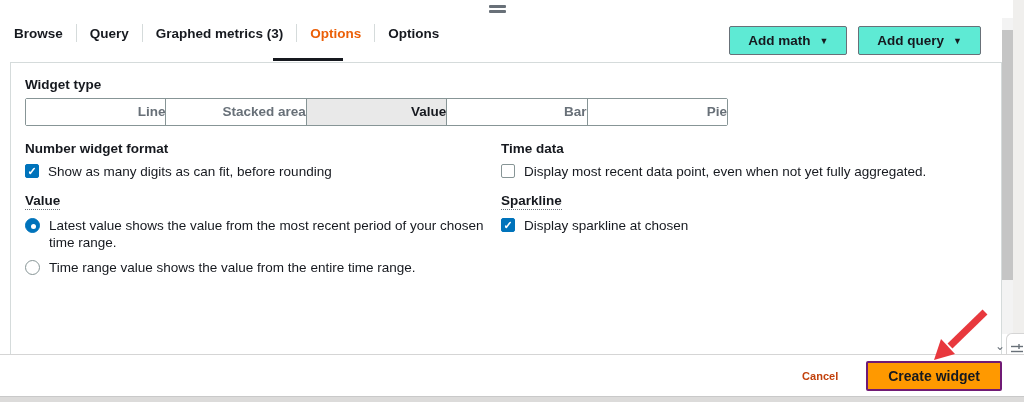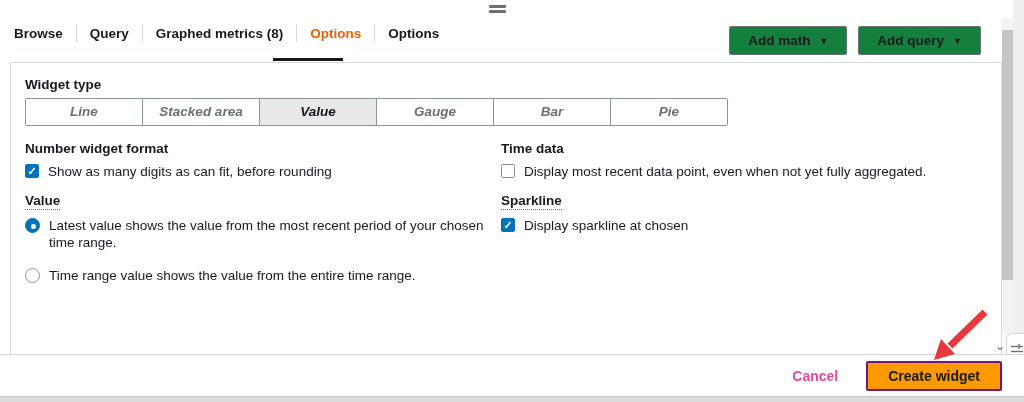--- a/index.html
+++ b/index.html
@@ -19,42 +19,42 @@
   .tabbar { position:absolute; left:14px; top:20px; height:26px; display:flex; align-items:center; }
   .tab { padding:0 13px; font-weight:700; font-size:13.5px; color:#16191f; cursor:pointer; white-space:nowrap; }
   .tab:first-child { padding-left:0; }
   .tab.active { color:#eb5f07; }
   .tab-sep { width:1px; height:18px; background:#d5dbdb; }
   .active-underline { position:absolute; left:273px; top:58px; width:70px; height:3px; background:#16191f; }
 
   
   .actions { position:absolute; top:26px; right:43px; display:flex; gap:11px; }
   .btn-secondary {
-    height:29px; padding:0 18px; background:#15803d;
+    height:29px; padding:0 18px; background:#5eead4;
     border:1px solid #687078; border-radius:2px;
     font-weight:700; font-size:13.5px; color:#16191f;
     display:flex; align-items:center; gap:9px; cursor:pointer;
     font-family:"Liberation Sans", sans-serif;
   }
   .caret { font-size:9px; color:#16191f; }
 
   
   .panel {
     position:absolute; left:10px; top:62px; width:992px; height:292px;
     background:#fff; border:1px solid #d5dbdb; border-bottom:none;
     padding:14px 0 0 14px;
   }
   .section-heading { font-weight:700; font-size:13.5px; color:#16191f; }
   .tooltip-term { border-bottom:1px dotted #687078; padding-bottom:1px; }
 
   .segmented { display:flex; width:703px; margin-top:6px; border:1px solid #879596; border-radius:2px; background:#fff; }
   .segment {
-    flex:1; height:26px; line-height:26px; text-align:center;
+    flex:1; height:26px; line-height:26px; text-align:right;
     font-weight:700; font-size:13.5px; color:#687078;
-    border-right:1px solid #879596; cursor:pointer; background:#fff;font-style:italic;
+    border-right:1px solid #879596; cursor:pointer; background:#fff;
   }
   .segment:last-child { border-right:none; }
   .segment.selected { background:#e9e9e9; color:#16191f; }
 
   .cols { display:flex; margin-top:15px; }
   .col-left { width:476px; }
   .col-right { flex:1; }
 
   .opt-row { display:flex; align-items:flex-start; gap:9px; margin-top:7px; line-height:17px; }
   .opt-label { font-size:13.5px; color:#16191f; }
@@ -71,21 +71,21 @@
   .radio.selected { background:#0073bb; border-color:#0073bb; }
   .radio.selected::after { content:""; position:absolute; left:5px; top:5px; width:5px; height:5px; border-radius:50%; background:#fff; }
 
   .row2 { margin-top:16px; }
   .wrap-430 { max-width:445px; }
 
   
   .footer-divider { position:absolute; left:0; top:354px; width:1024px; height:1px; background:#d5d5d5; }
   .footer { position:absolute; left:0; top:355px; width:1024px; height:41px; background:#fff;
     display:flex; align-items:center; justify-content:flex-end; gap:28px; padding-right:22px; }
-  .cancel-link { font-weight:700; font-size:14px; color:#ec4899; cursor:pointer; }
+  .cancel-link { font-weight:700; font-size:11px; color:#c2410c; cursor:pointer; }
   .btn-primary { height:30px; padding:0 20px; background:#ff9900; border:2px solid #701a75;
     border-radius:2px; font-weight:700; font-size:14px; color:#16191f; cursor:pointer;
     font-family:"Liberation Sans", sans-serif; }
 
   .bottom-strip { position:absolute; left:0; top:396px; width:1024px; height:6px;
     background:#dcdbda; border-top:1px solid #c9c9c9; }
 
   
   .page-edge { position:absolute; left:1013px; top:0; width:11px; height:356px; background:#f0efed; }
   .v-scroll-track { position:absolute; left:1002px; top:18px; width:11px; height:316px; background:#f3f3f3; }
@@ -107,21 +107,21 @@
   <div class="drag-handle">
     <div class="bar"></div>
       <div class="bar"></div>
   </div>
 
   <div class="tabbar">
     <div class="tab">Browse</div>
     <div class="tab-sep"></div>
     <div class="tab">Query</div>
     <div class="tab-sep"></div>
-    <div class="tab">Graphed metrics (8)</div>
+    <div class="tab">Graphed metrics (3)</div>
     <div class="tab-sep"></div>
     <div class="tab active">Options</div>
     <div class="tab-sep"></div>
     <div class="tab">Options</div>
   </div>
   <div class="active-underline"></div>
 
   <div class="actions">
     <button class="btn-secondary">
       <span>Add math</span>
@@ -134,21 +134,20 @@
   </div>
 
   <div class="panel">
 
     <div class="section-heading">Widget type</div>
 
     <div class="segmented">
       <div class="segment">Line</div>
       <div class="segment">Stacked area</div>
       <div class="segment selected">Value</div>
-      <div class="segment">Gauge</div>
       <div class="segment">Bar</div>
       <div class="segment">Pie</div>
     </div>
 
     <div class="cols">
       <div class="col-left">
         <div class="section-heading">Number widget format</div>
         <div class="opt-row">
           <div class="checkbox checked">
             <span class="check">✓</span>
@@ -169,21 +168,21 @@
 
     <div class="cols row2" style="margin-top:13px;">
       <div class="col-left">
         <div class="section-heading">
           <span class="tooltip-term">Value</span>
         </div>
         <div class="opt-row" style="margin-top:9px;">
           <div class="radio selected"></div>
           <div class="opt-label wrap-430">Latest value shows the value from the most recent period of your chosen time range.</div>
         </div>
-        <div class="opt-row" style="margin-top:16px;">
+        <div class="opt-row" style="margin-top:8px;">
           <div class="radio"></div>
           <div class="opt-label wrap-430">Time range value shows the value from the entire time range.</div>
         </div>
       </div>
       <div class="col-right">
         <div class="section-heading">
           <span class="tooltip-term">Sparkline</span>
         </div>
         <div class="opt-row" style="margin-top:9px;">
           <div class="checkbox checked">

